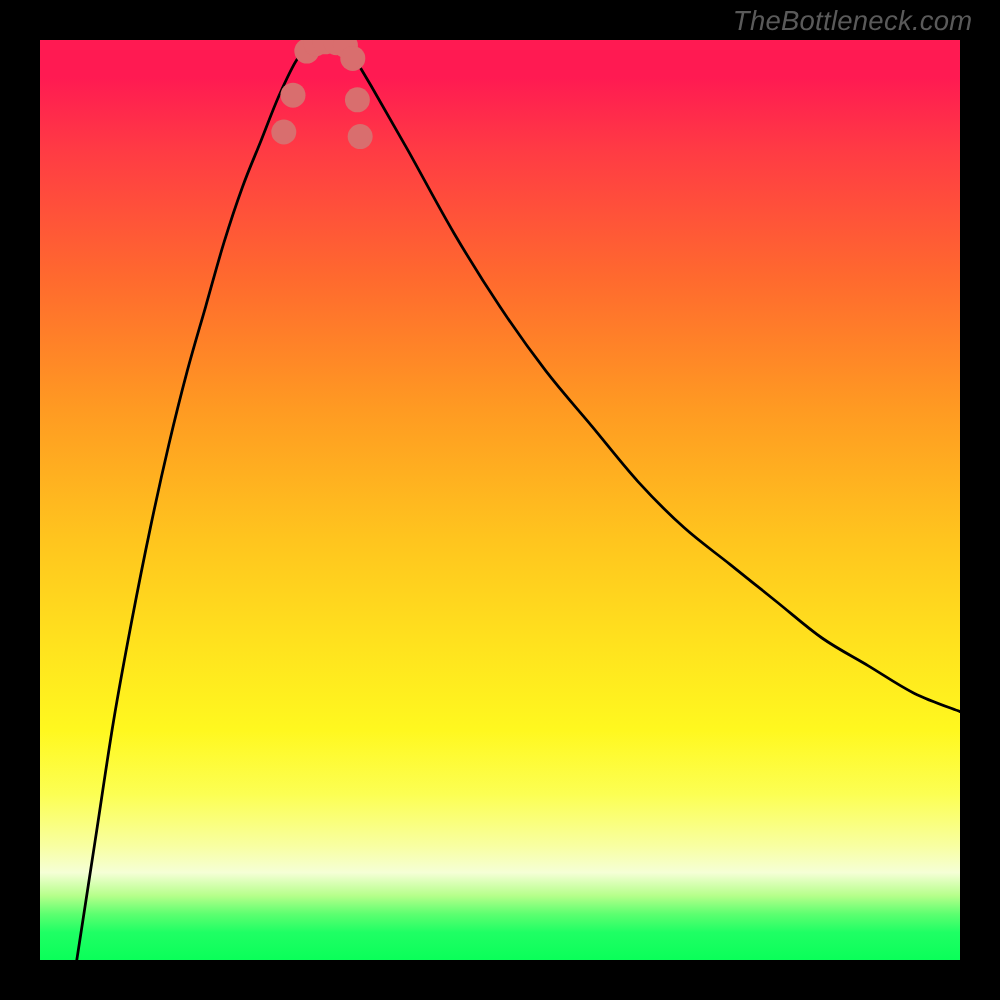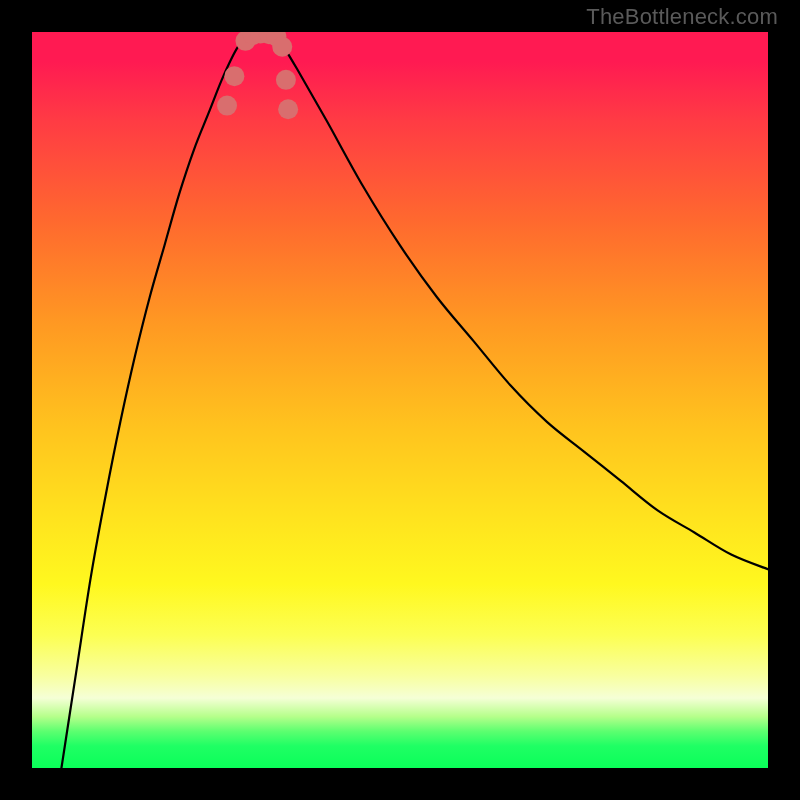--- a/index.html
+++ b/index.html
@@ -9,20 +9,21 @@
     height: 800px;
     overflow: hidden;
     background: #000;
     font-family: Arial, Helvetica, sans-serif;
   }
   .frame {
     position: relative;
     width: 788px;
     height: 800px;
     background: #000;
+    font-style: italic;
   }
   .watermark {
     position: absolute;
     top: 4px;
     right: 10px;
     color: #5a5a5a;
     font-size: 22px;
     font-weight: 400;
     letter-spacing: 0.2px;
     z-index: 10;

